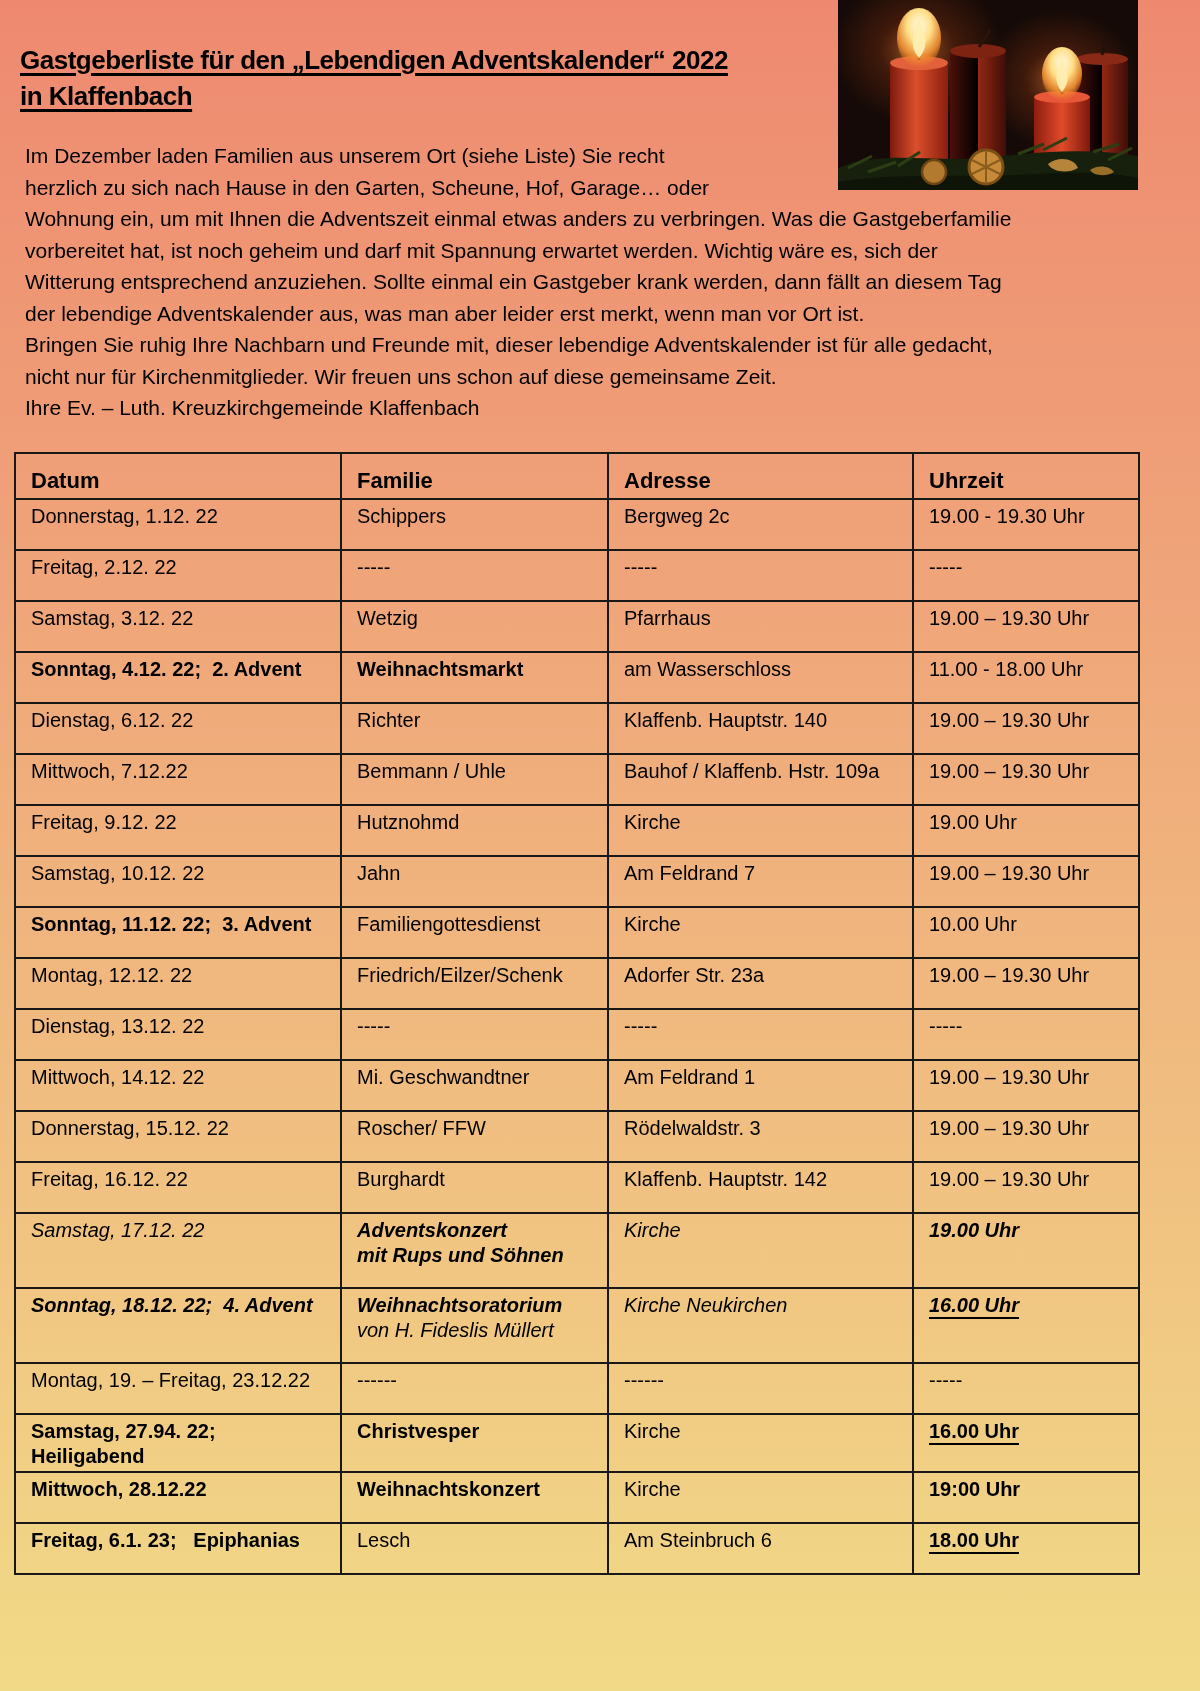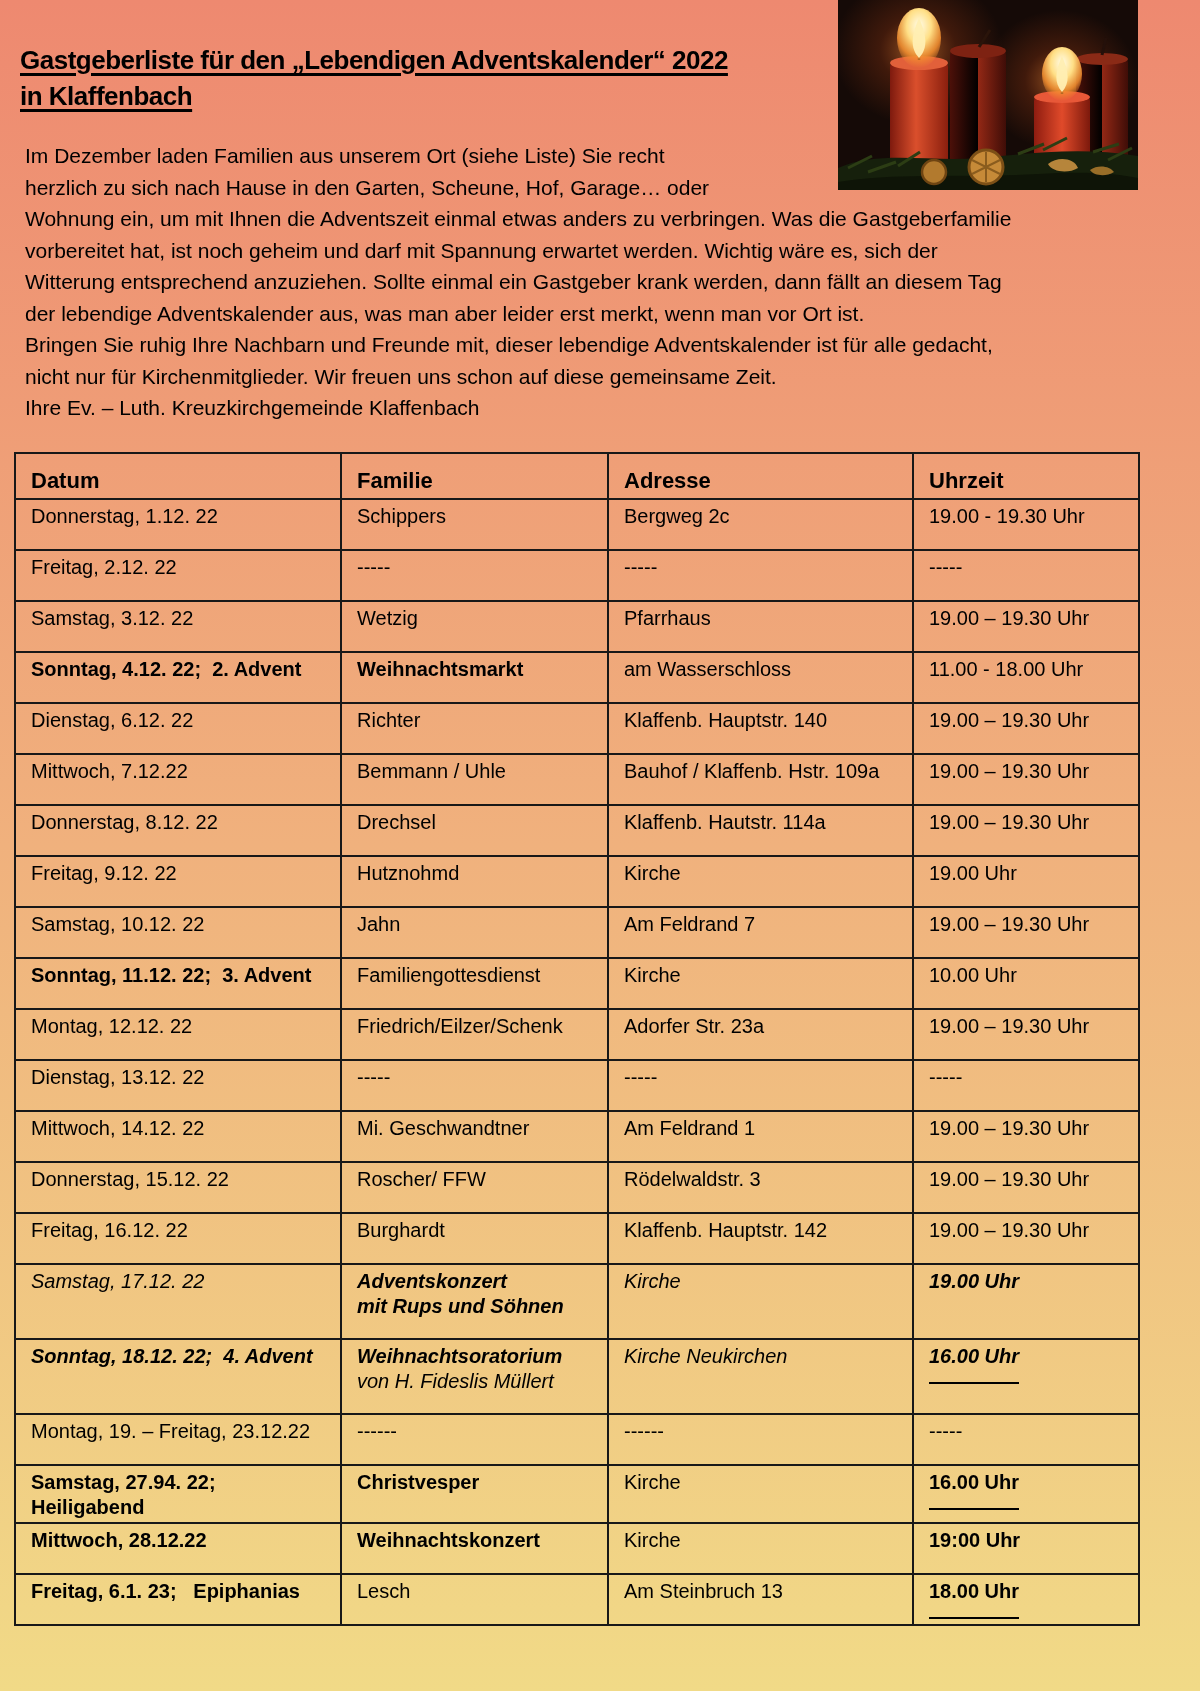--- a/index.html
+++ b/index.html
@@ -45,21 +45,21 @@
   }
   table.sched td{
     font-size:20px;line-height:25px;
     padding:4px 8px 2px 15px;
   }
   table.sched tr{height:51px;}
   table.sched tr.tall{height:75px;font-style:italic;}
   table.sched tr.hdr{height:31px;}
   td span{white-space:pre-wrap;}
   td .b{font-weight:bold;}
-  td .u{border-bottom:2.5px solid #000;padding-bottom:15px;}
+  td .u{border-bottom:2.5px solid #000;padding-bottom:1px;}
   td .blk{display:block;}
 </style>
 </head>
 <body>
 
 <svg class="photo" viewBox="0 0 300 190" preserveAspectRatio="none">
   <defs>
     <radialGradient id="halo">
       <stop offset="0" stop-color="#ff9c40" stop-opacity="0.6"></stop>
       <stop offset="0.45" stop-color="#c04818" stop-opacity="0.25"></stop>
@@ -193,26 +193,20 @@
         <td><span>Klaffenb. Hauptstr. 140</span></td>
         <td><span>19.00 – 19.30 Uhr</span></td>
       </tr>
       <tr>
         <td><span>Mittwoch, 7.12.22</span></td>
         <td><span>Bemmann / Uhle</span></td>
         <td><span>Bauhof / Klaffenb. Hstr. 109a</span></td>
         <td><span>19.00 – 19.30 Uhr</span></td>
       </tr>
       <tr>
-        <td><span>Donnerstag, 8.12. 22</span></td>
-        <td><span>Drechsel</span></td>
-        <td><span>Klaffenb. Hautstr. 114a</span></td>
-        <td><span>19.00 – 19.30 Uhr</span></td>
-      </tr>
-      <tr>
         <td><span>Freitag, 9.12. 22</span></td>
         <td><span>Hutznohmd</span></td>
         <td><span>Kirche</span></td>
         <td><span>19.00 Uhr</span></td>
       </tr>
       <tr>
         <td><span>Samstag, 10.12. 22</span></td>
         <td><span>Jahn</span></td>
         <td><span>Am Feldrand 7</span></td>
         <td><span>19.00 – 19.30 Uhr</span></td>
@@ -281,17 +275,17 @@
       </tr>
       <tr>
         <td><span class="b">Mittwoch, 28.12.22</span></td>
         <td><span class="b">Weihnachtskonzert</span></td>
         <td><span>Kirche</span></td>
         <td><span class="b">19:00 Uhr</span></td>
       </tr>
       <tr>
         <td><span class="b">Freitag, 6.1. 23;   Epiphanias</span></td>
         <td><span>Lesch</span></td>
-        <td><span>Am Steinbruch 13</span></td>
+        <td><span>Am Steinbruch 6</span></td>
         <td><span class="b u">18.00 Uhr</span></td>
       </tr>
     </tbody>
 </table>
 
 </body></html>

